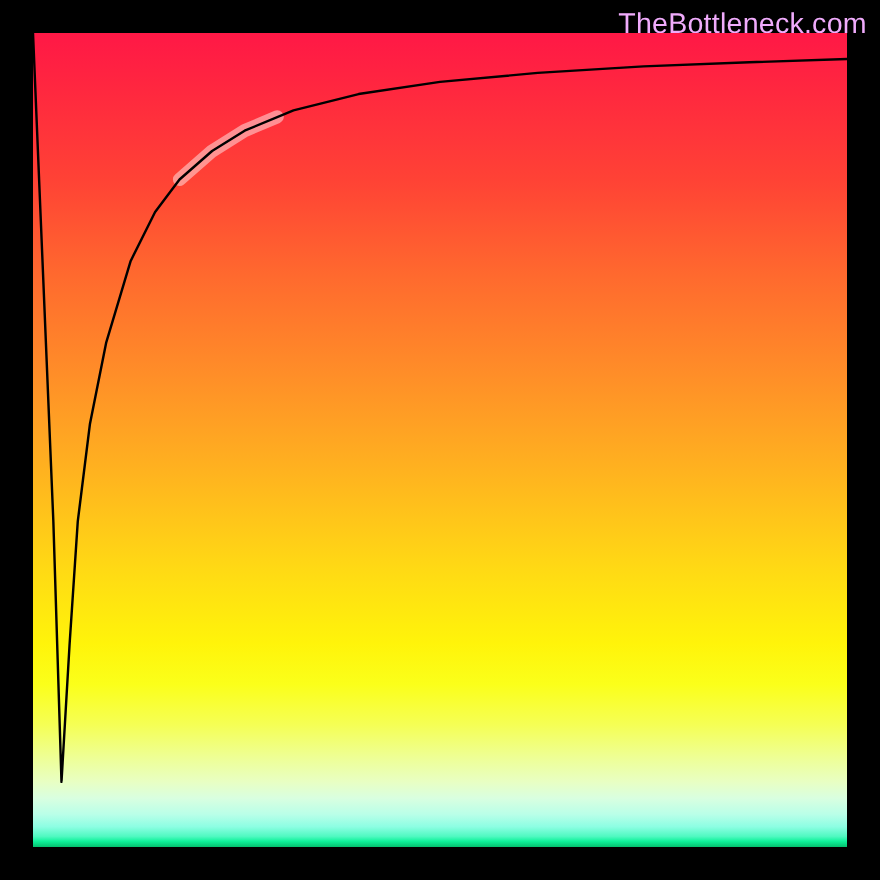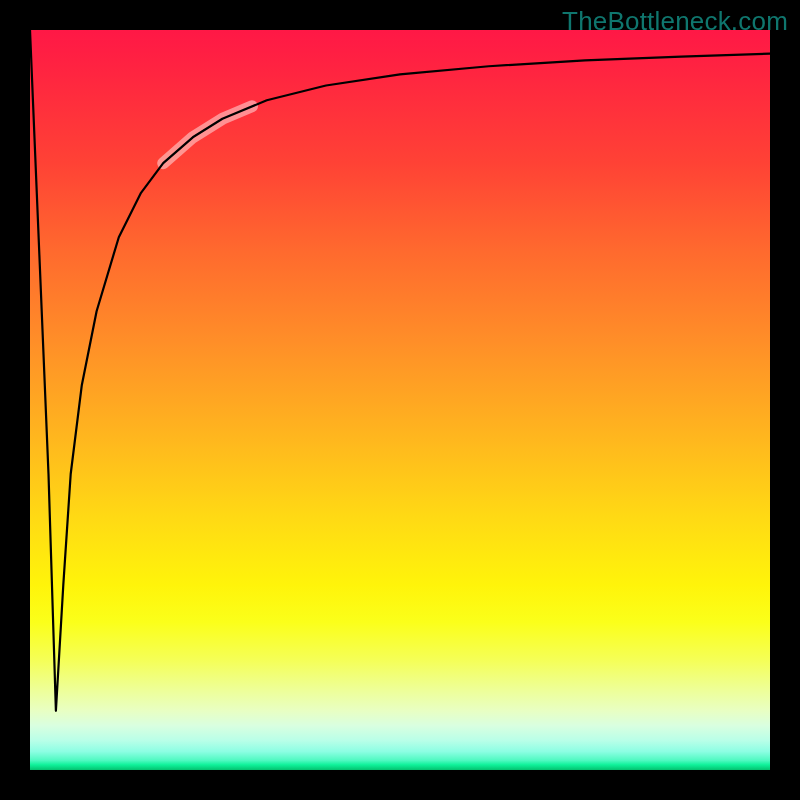--- a/index.html
+++ b/index.html
@@ -13,21 +13,21 @@
   .stage {
     position: relative;
     width: 800px;
     height: 800px;
     background: #000;
   }
   .attribution {
     position: absolute;
     top: 6px;
     right: 12px;
-    color: #0f766e;
+    color: #f0abfc;
     font-size: 26px;
     font-weight: 400;
     letter-spacing: 0.2px;
     user-select: none;
   }
   .plot-frame {
     position: absolute;
     left: 30px;
     top: 30px;
     width: 740px;

